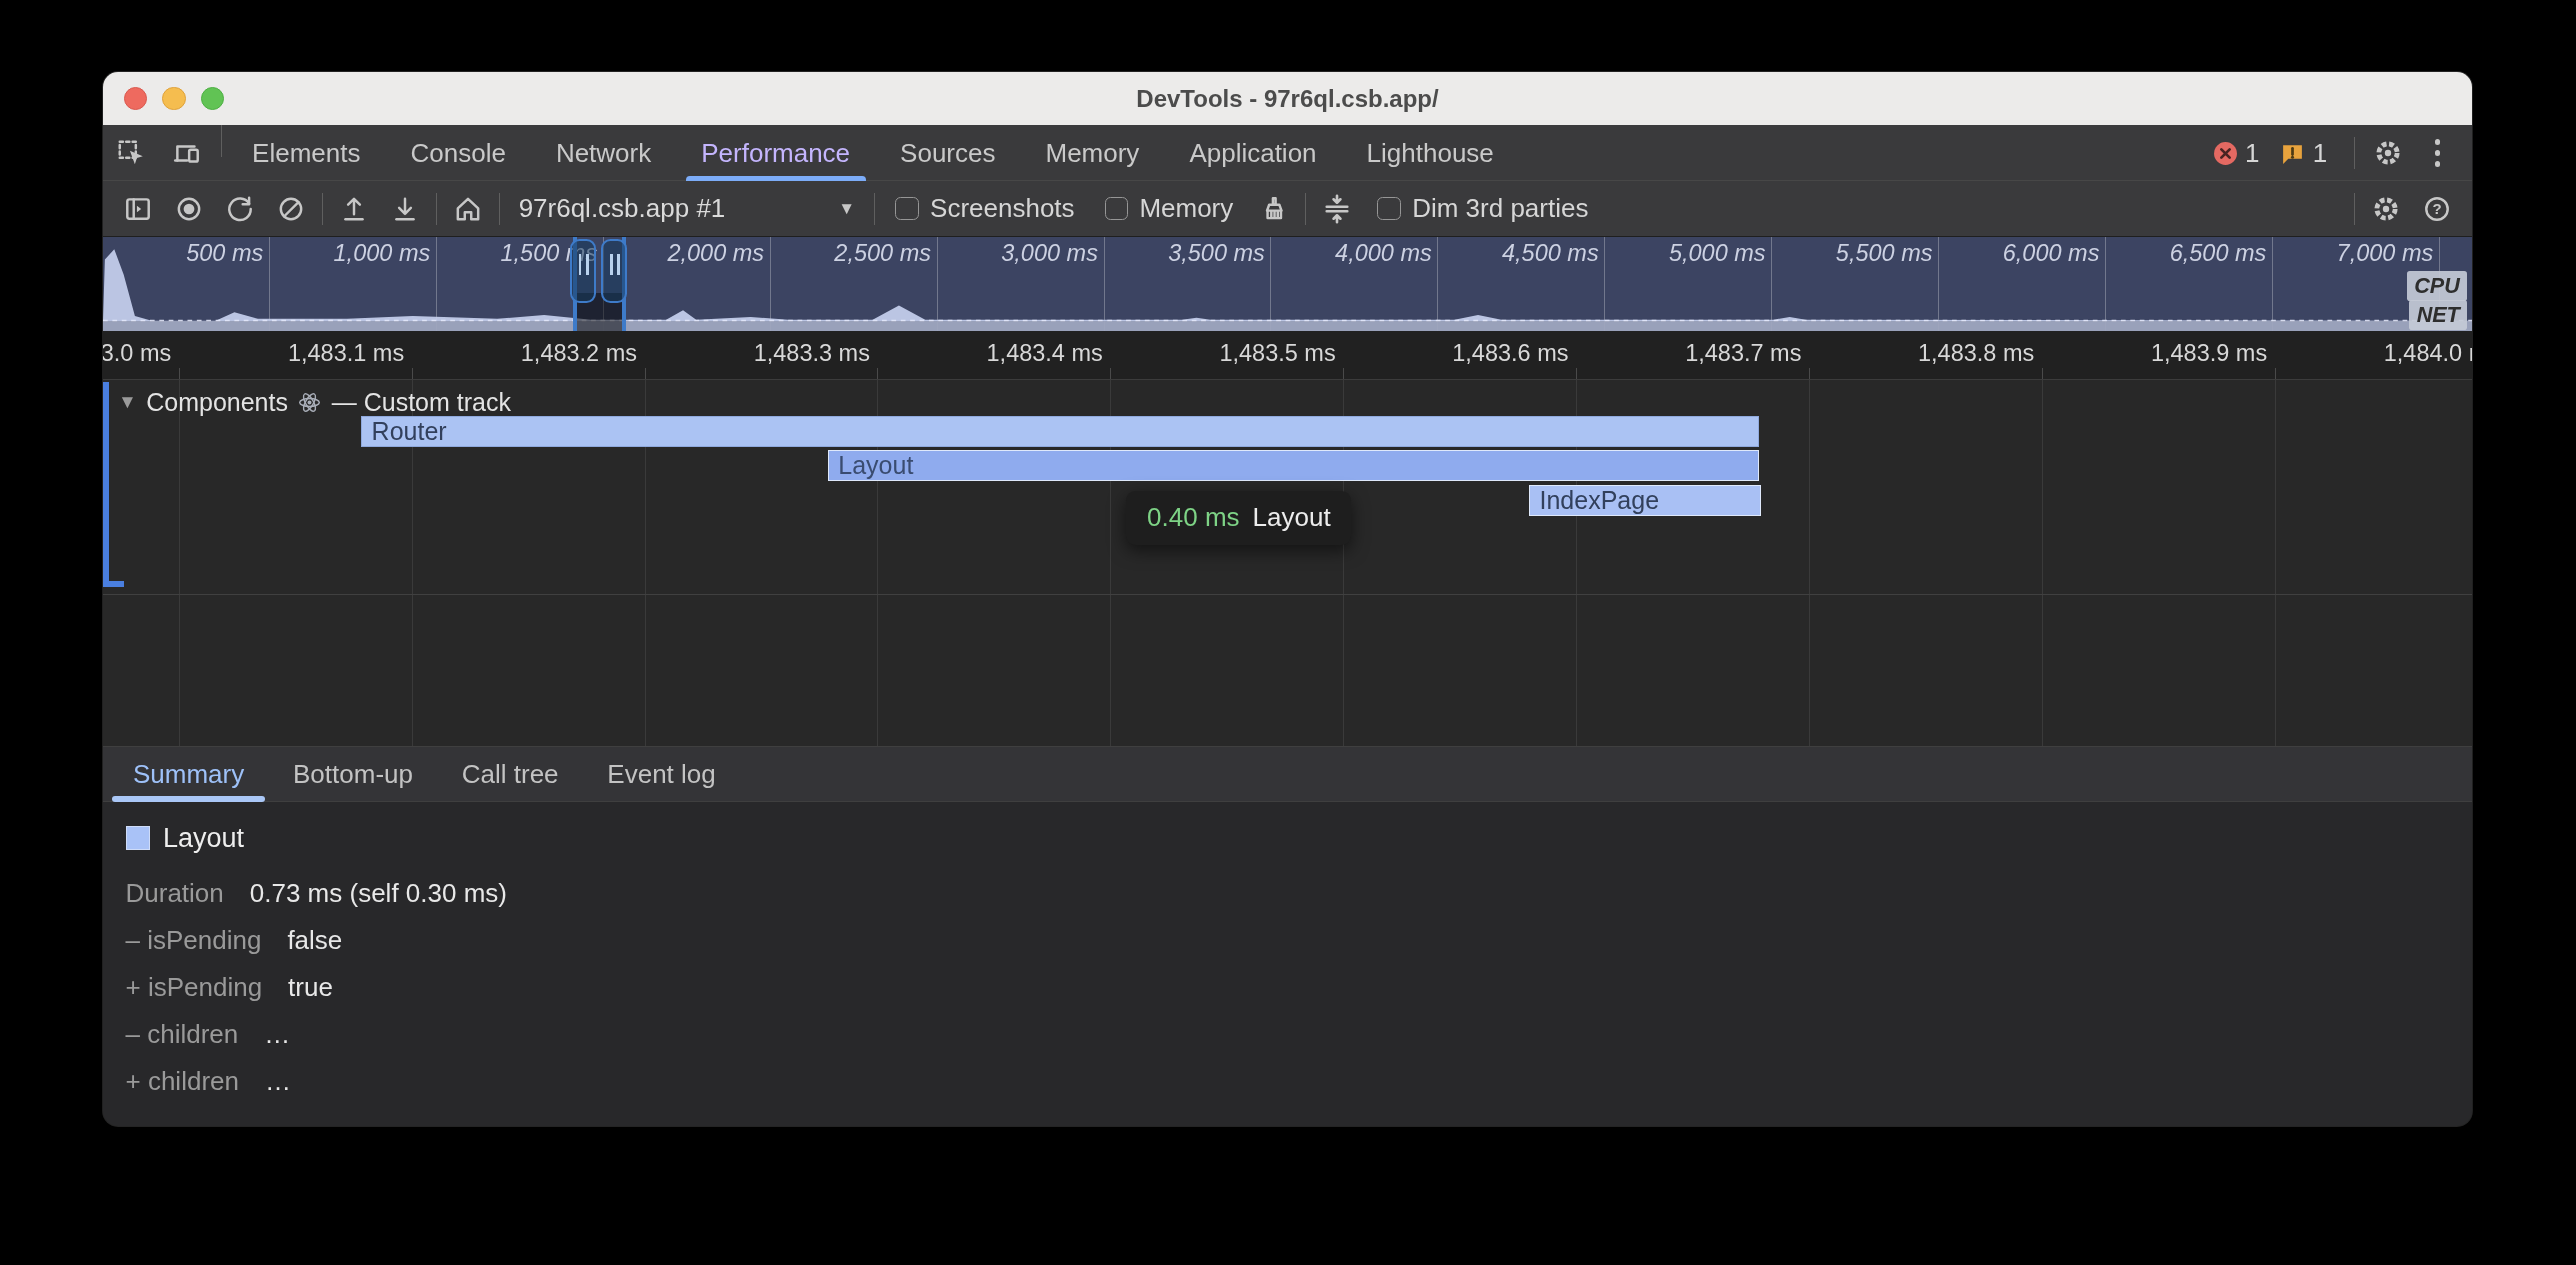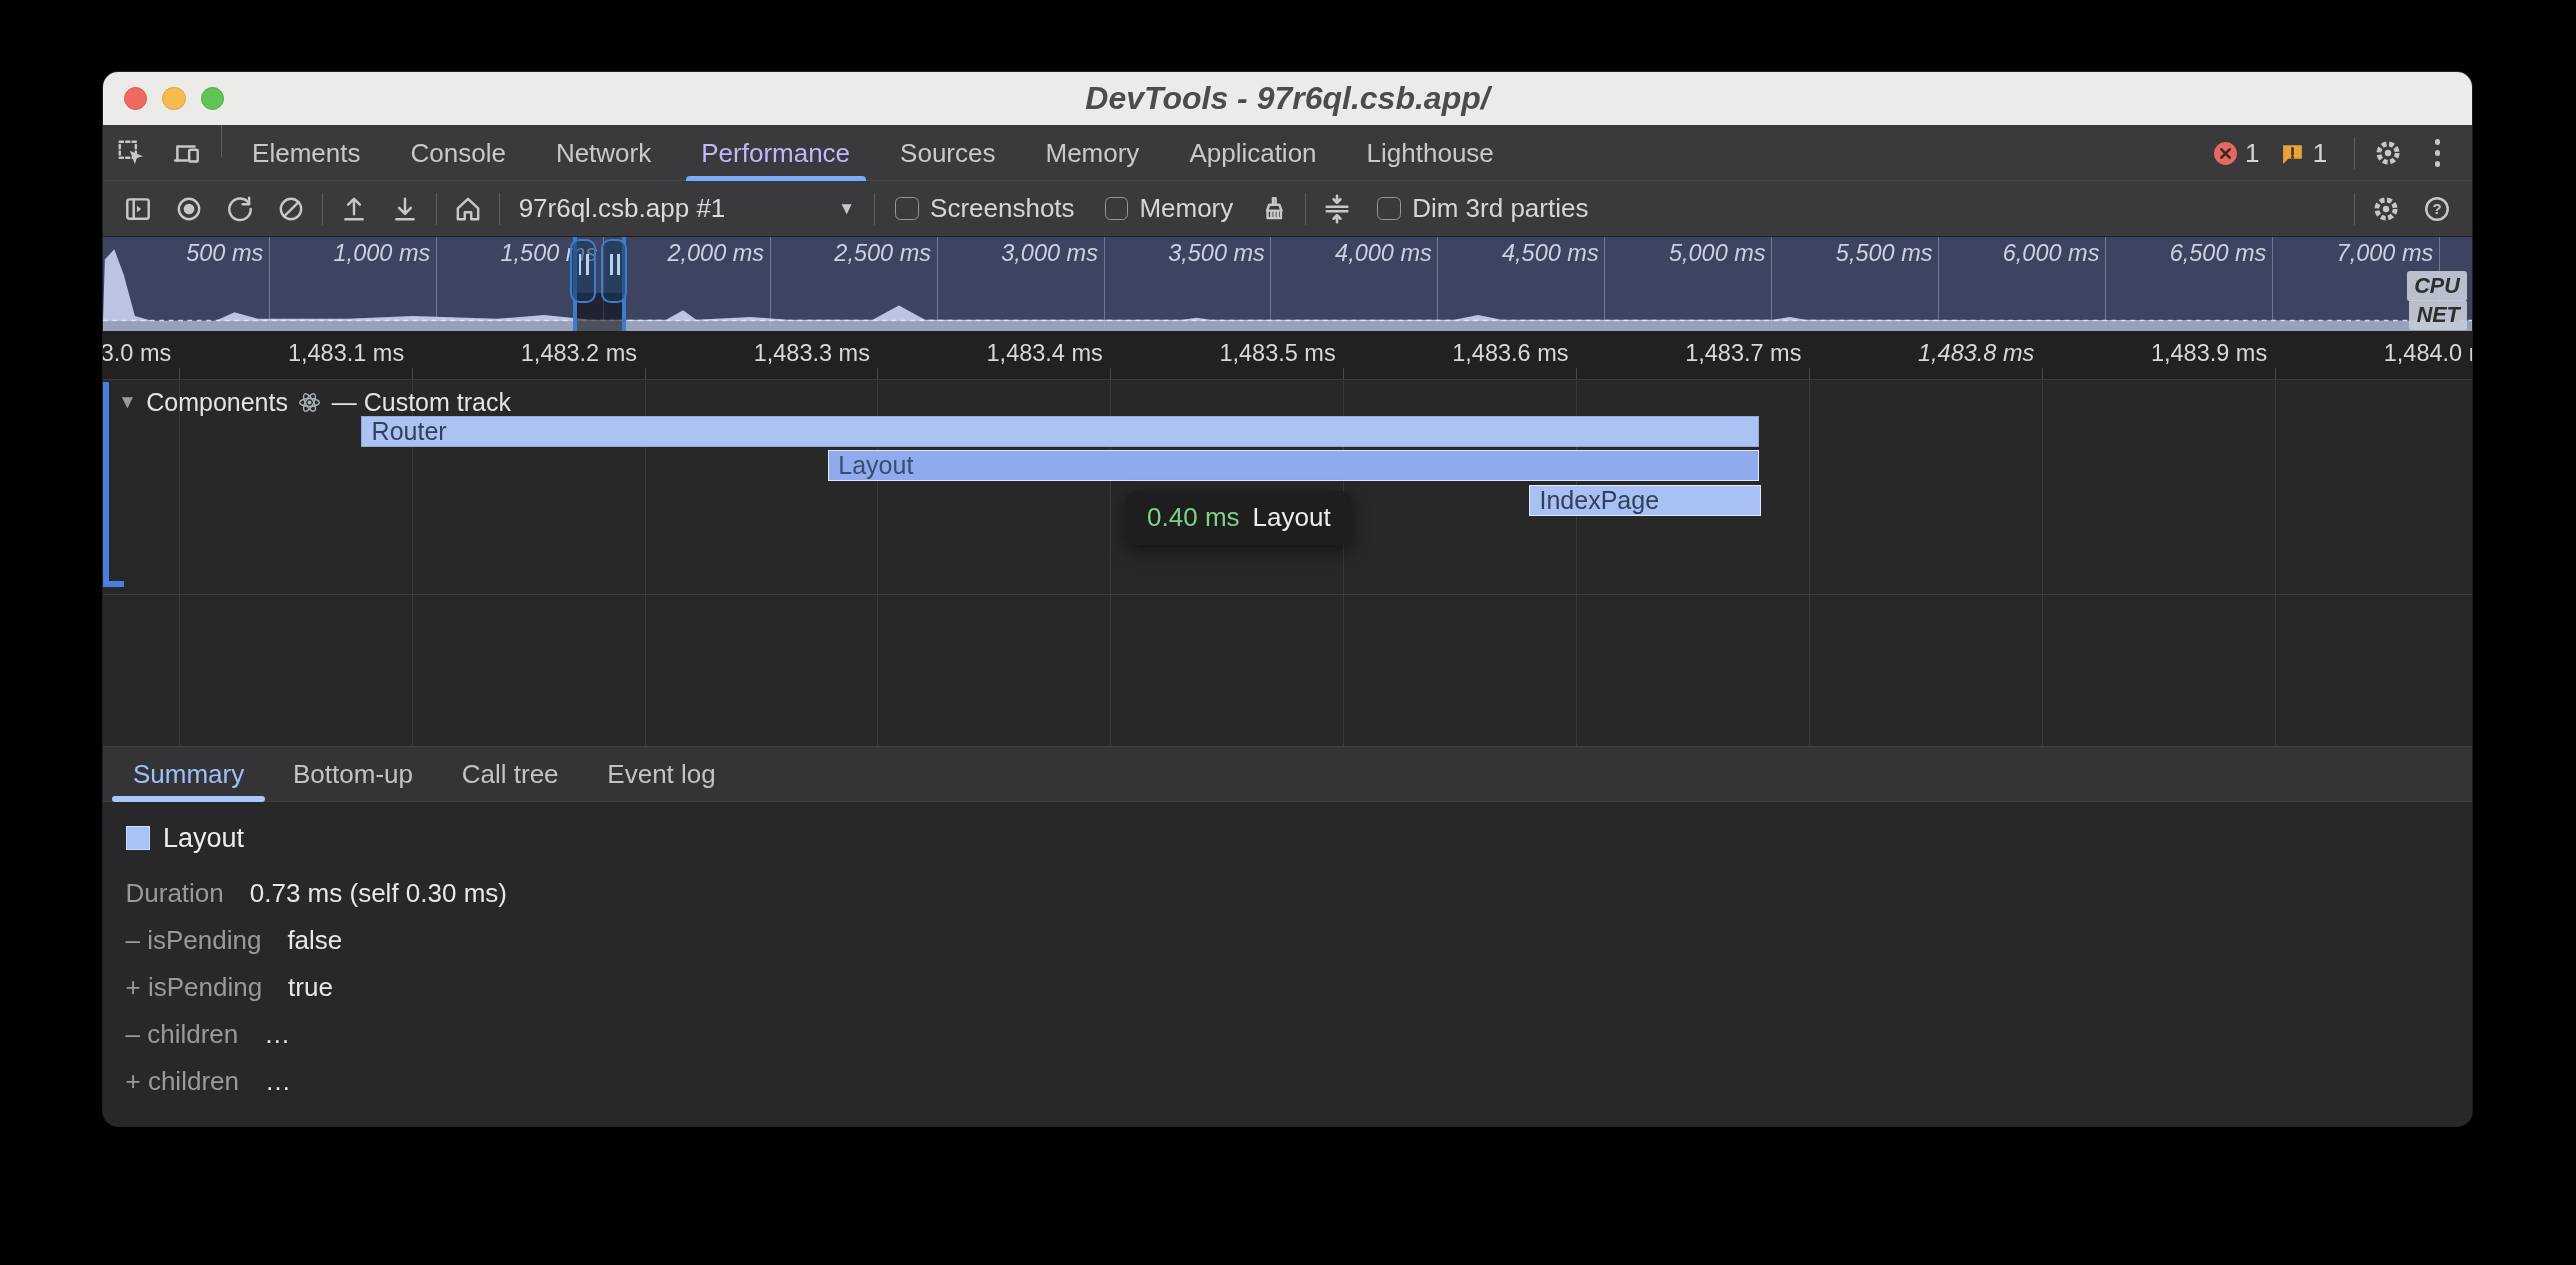--- a/index.html
+++ b/index.html
@@ -10,21 +10,21 @@
     box-shadow:0 0 0 0.9px rgba(255,255,255,.14), 0 28px 75px rgba(0,0,0,.6);
     display:flex; flex-direction:column;
   }
   
   .titlebar { height:53px; background:#ecebea; display:flex; align-items:center; position:relative; flex:0 0 auto; }
   .lights { display:flex; gap:15px; margin-left:20.7px; }
   .light { width:23.5px; height:23.5px; border-radius:50%; }
   .light.red{ background:#ee6a5f; border:0.9px solid #d9594f;}
   .light.yellow{ background:#f5bd4f; border:0.9px solid #dfa13a;}
   .light.green{ background:#61c354; border:0.9px solid #4daf43;}
-  .win-title { position:absolute; left:0; right:0; text-align:center; font-size:32px; font-weight:700; color:#4c4c4c;font-style:italic; }
+  .win-title { position:absolute; left:0; right:0; text-align:center; font-size:24px; font-weight:700; color:#4c4c4c; }
   
   .tabbar { height:56px; background:#3a3a3c; display:flex; align-items:flex-start; border-bottom:0.9px solid #474747; flex:0 0 auto; }
   .ticon { width:56px; height:56px; display:flex; align-items:center; justify-content:center; cursor:pointer; }
   .vsep { width:0.9px; height:32px; background:#5f5f5f; margin:0 5.6px; flex:0 0 auto;}
   .tab { position:relative; height:56px; line-height:56px; padding:0 25px; font-size:26px; color:#c9c9c9; cursor:pointer; white-space:nowrap; }
   .tab.active { color:#c4b5fd; }
   .tab.active::after { content:""; position:absolute; left:9.4px; right:9.4px; bottom:0; height:4.7px; border-radius:3.8px 3.8px 0 0; background:#7cacf8; }
   .tabbar-right { margin-left:auto; display:flex; align-items:center; padding-right:13px; }
   .badge { display:flex; align-items:center; gap:7.5px; font-size:26px; color:#d6d6d6; margin-right:20.7px; cursor:pointer;}
   .kebab { display:flex; flex-direction:column; gap:5.6px; align-items:center; width:43px; cursor:pointer;}
@@ -326,21 +326,21 @@
       <div class="r-lab" style="left: 32.69%;">1,483.3 ms</div>
       <div class="r-tick" style="left: 32.69%;"></div>
       <div class="r-lab" style="left: 42.52%;">1,483.4 ms</div>
       <div class="r-tick" style="left: 42.52%;"></div>
       <div class="r-lab" style="left: 52.35%;">1,483.5 ms</div>
       <div class="r-tick" style="left: 52.35%;"></div>
       <div class="r-lab" style="left: 62.18%; text-align: center;">1,483.6 ms</div>
       <div class="r-tick" style="left: 62.18%;"></div>
       <div class="r-lab" style="left: 72.01%;">1,483.7 ms</div>
       <div class="r-tick" style="left: 72.01%;"></div>
-      <div class="r-lab" style="left: 81.84%; font-style: italic;">1,483.8 ms</div>
+      <div class="r-lab" style="left: 81.84%;">1,483.8 ms</div>
       <div class="r-tick" style="left: 81.84%;"></div>
       <div class="r-lab" style="left: 91.67%;">1,483.9 ms</div>
       <div class="r-tick" style="left: 91.67%;"></div>
       <div class="r-lab" style="left: 101.5%;">1,484.0 ms</div>
     </div>
 
   <div class="flame">
     <div id="flame-grid">
         <div class="f-grid" style="left: 3.2%;"></div>
         <div class="f-grid" style="left: 13.03%;"></div>

